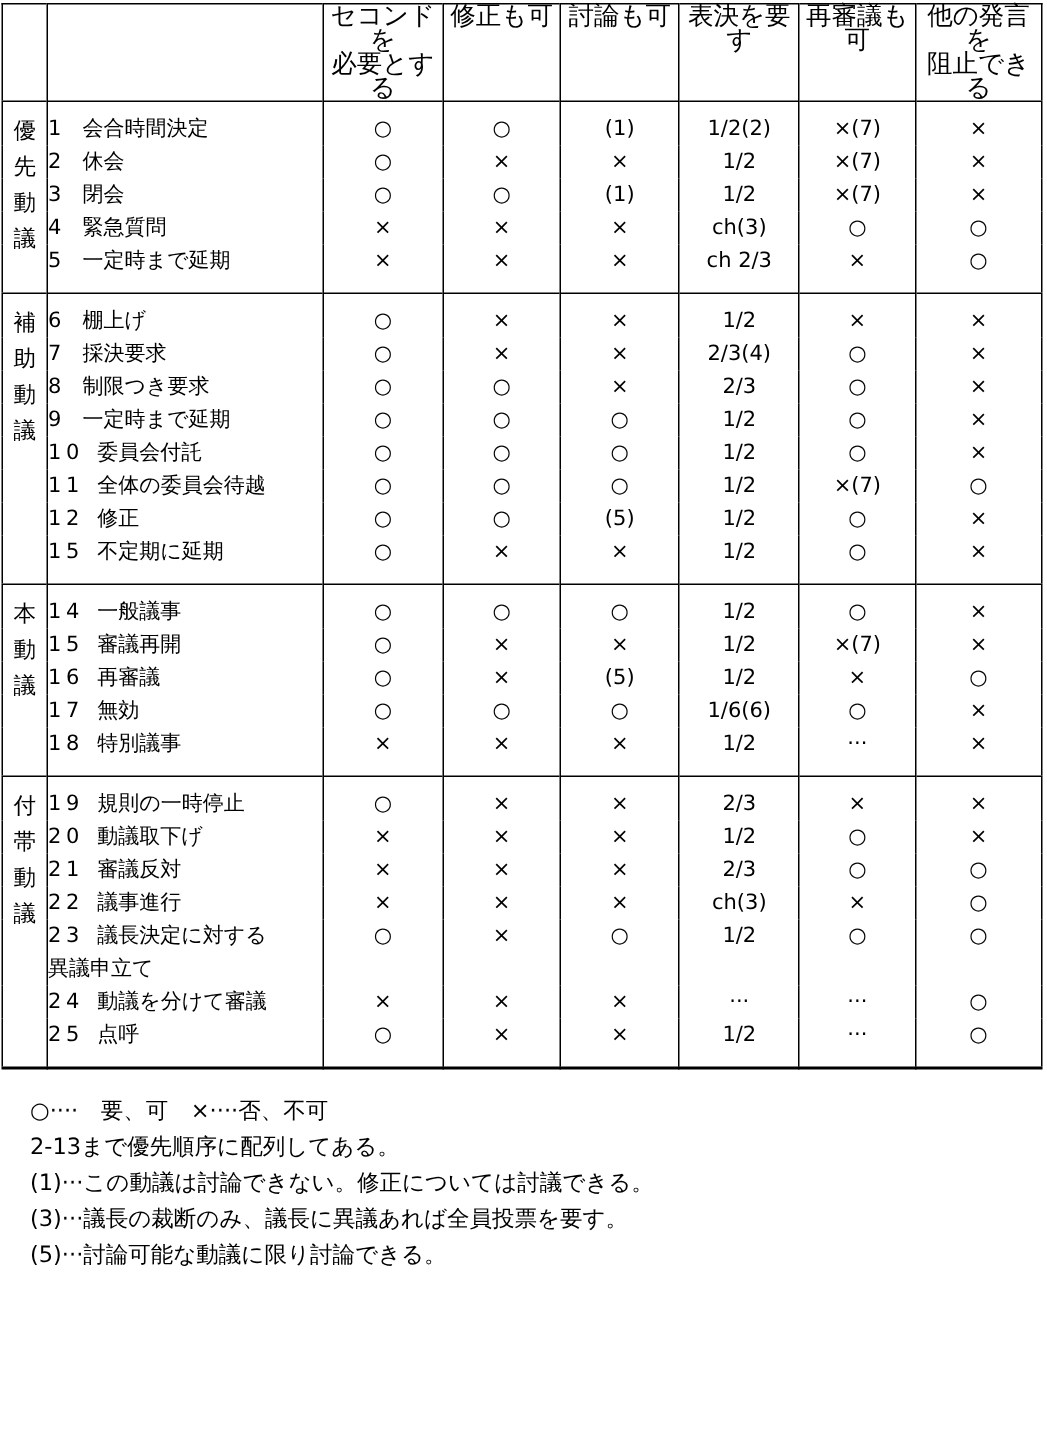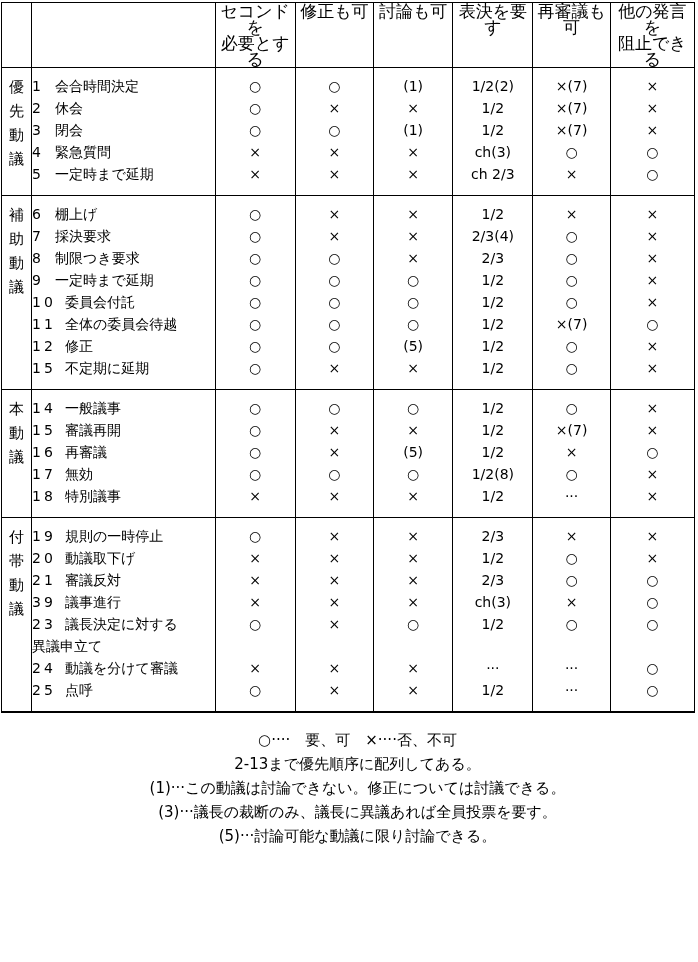--- a/index.html
+++ b/index.html
@@ -82,21 +82,20 @@
     margin: 15px 2px 0 3px;
     font-size: 15px;
   }
   .notes-title {
     line-height: 26px;
   }
   .note-line {
     margin-left: 16px;
     line-height: 24px;
     white-space: pre-wrap;
-    text-align: center;
   }
 </style>
 </head>
 <body>
 
 <div class="page">
 
   <table class="motions">
     <colgroup>
       <col style="width:30px">
@@ -279,21 +278,21 @@
           <td class="val">(5)</td>
           <td class="val">1/2</td>
           <td class="val">×</td>
           <td class="val">○</td>
         </tr>
         <tr>
           <td class="name"><span class="no">17</span><span class="nm">無効</span></td>
           <td class="val">○</td>
           <td class="val">○</td>
           <td class="val">○</td>
-          <td class="val">1/2(8)</td>
+          <td class="val">1/6(6)</td>
           <td class="val">○</td>
           <td class="val">×</td>
         </tr>
         <tr class="sec-last">
           <td class="name"><span class="no">18</span><span class="nm">特別議事</span></td>
           <td class="val">×</td>
           <td class="val">×</td>
           <td class="val">×</td>
           <td class="val">1/2</td>
           <td class="val">···</td>
@@ -325,21 +324,21 @@
         <tr>
           <td class="name"><span class="no">21</span><span class="nm">審議反対</span></td>
           <td class="val">×</td>
           <td class="val">×</td>
           <td class="val">×</td>
           <td class="val">2/3</td>
           <td class="val">○</td>
           <td class="val">○</td>
         </tr>
         <tr>
-          <td class="name"><span class="no">39</span><span class="nm">議事進行</span></td>
+          <td class="name"><span class="no">22</span><span class="nm">議事進行</span></td>
           <td class="val">×</td>
           <td class="val">×</td>
           <td class="val">×</td>
           <td class="val">ch(3)</td>
           <td class="val">×</td>
           <td class="val">○</td>
         </tr>
         <tr>
           <td class="name"><span class="no">23</span><span class="nm">議長決定に対する
 異議申立て</span></td>

